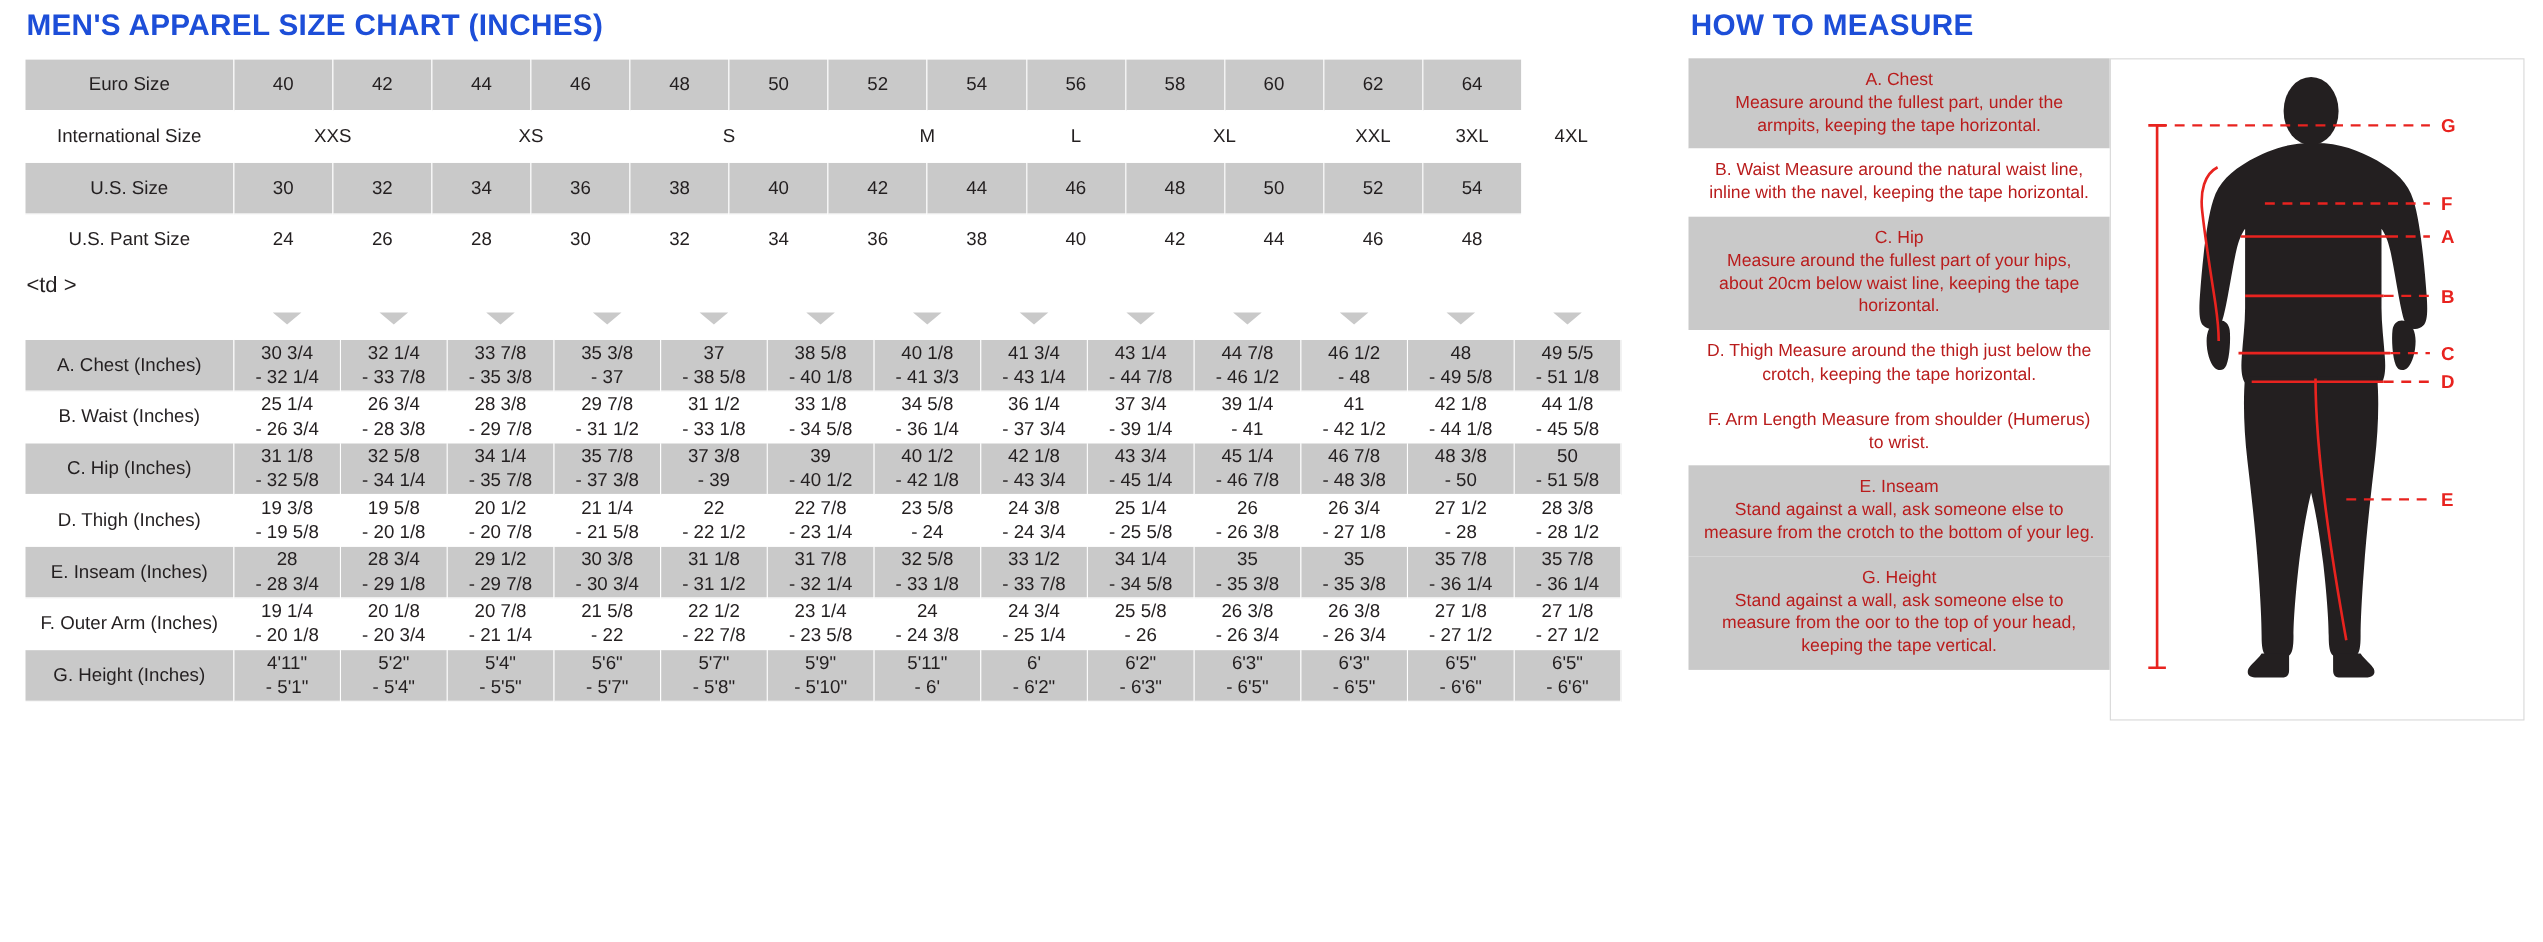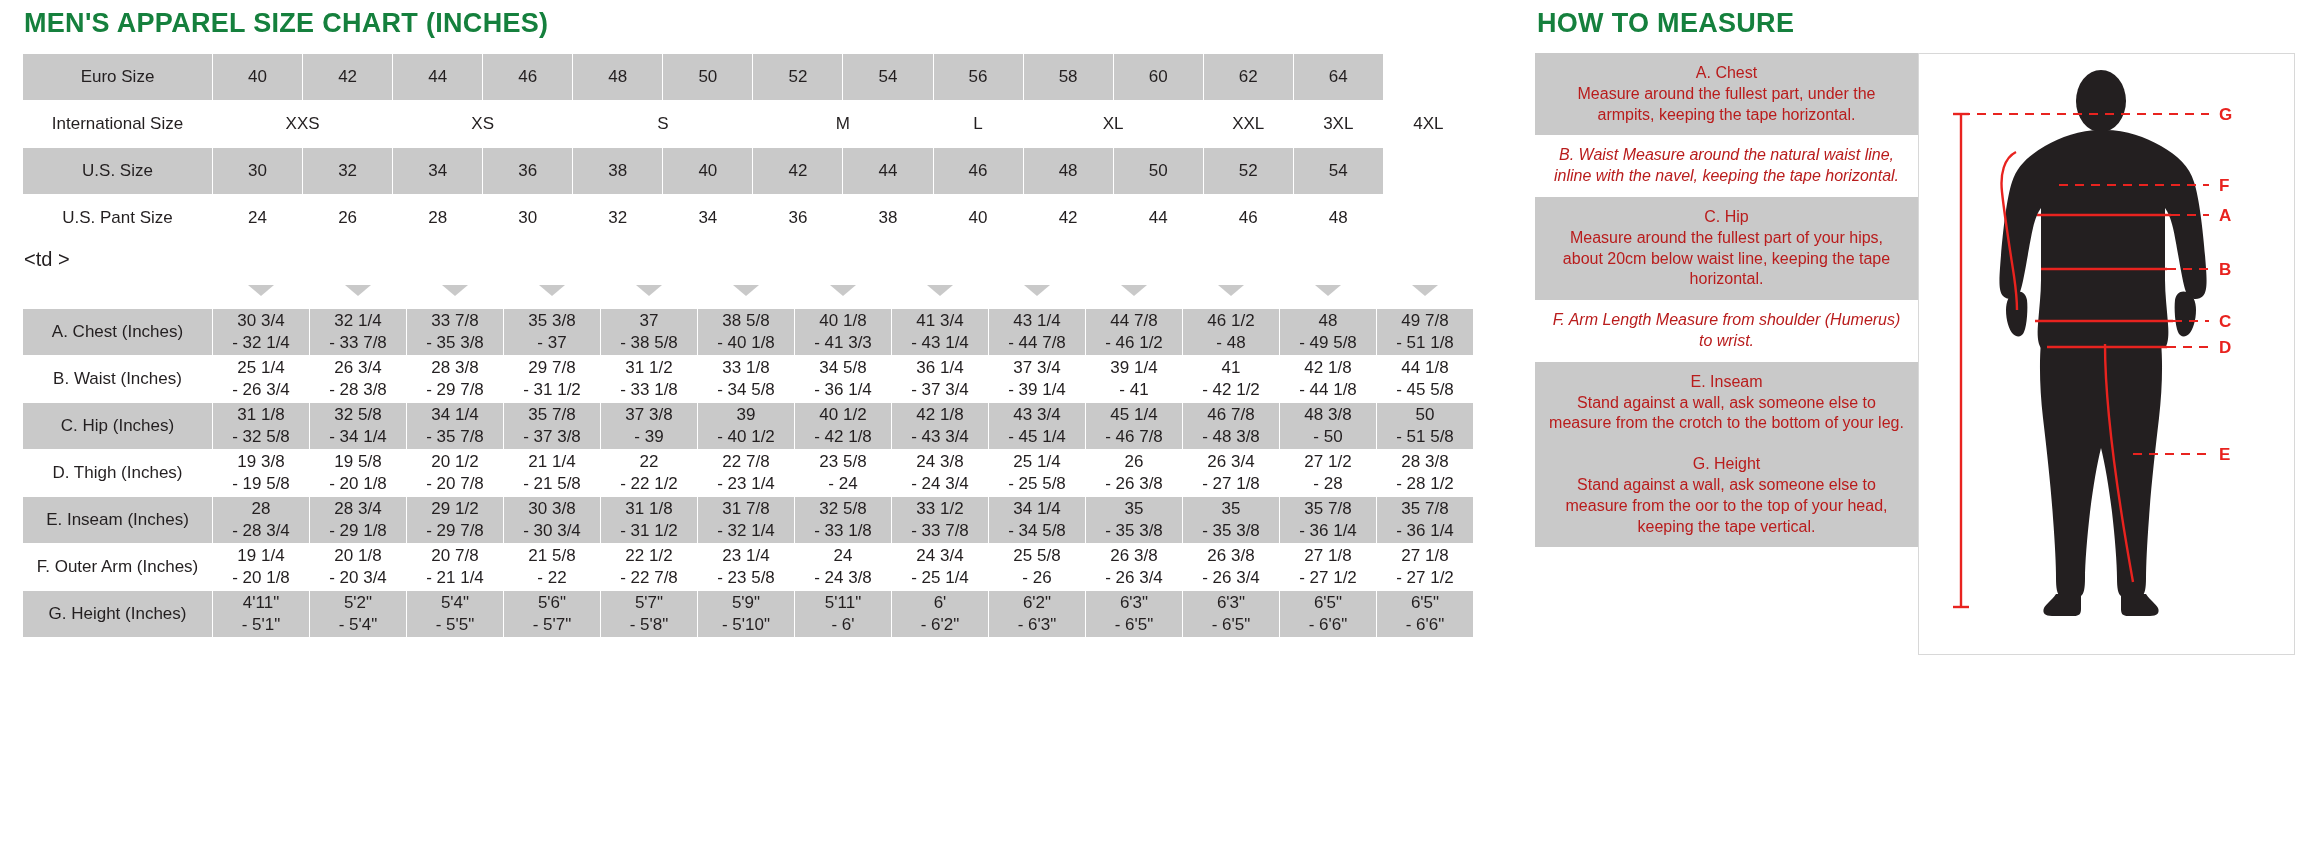--- a/index.html
+++ b/index.html
@@ -23,21 +23,21 @@
   .right-col {
     position: absolute;
     left: 1535px; top: 8px;
     width: 765px;
   }
   h1.section-title {
     font-size: 27px;
     font-weight: bold;
     letter-spacing: 0.3px;
     margin: 0 0 14px 2px;
-    color: #15803d;
+    color: #1d4ed8;
     font-family: "Liberation Sans", sans-serif;
   }
   table.size-table {
     border-collapse: collapse;
     width: 1452px;
     table-layout: fixed;
   }
   table.size-table td {
     border: 1px solid #ffffff;
     text-align: center;
@@ -103,21 +103,21 @@
     width: 383px;
   }
   .measure-item {
     padding: 10px 14px;
     font-size: 16px;
     line-height: 1.3;
     text-align: center;
     color: #b91c1c;
   }
   .mi-grey { background: #c9c9c9; }
-  .mi-white { background: #ffffff; font-style: italic; }
+  .mi-white { background: #ffffff; }
   .figure-box {
     width: 377px;
     background: #ffffff;
     border: 1px solid #d8d8d8;
     position: relative;
   }
   .fig-svg { display:block; }
 </style>
 </head>
 <body>
@@ -261,21 +261,21 @@
             </td>
             <td class="meas">
               <span class="l1">46 1/2</span>
               <span class="l2">- 48</span>
             </td>
             <td class="meas">
               <span class="l1">48</span>
               <span class="l2">- 49 5/8</span>
             </td>
             <td class="meas">
-              <span class="l1">49 7/8</span>
+              <span class="l1">49 5/5</span>
               <span class="l2">- 51 1/8</span>
             </td>
           </tr>
           <tr class="row-white">
             <td class="label-cell">B. Waist (Inches)</td>
             <td class="meas">
               <span class="l1">25 1/4</span>
               <span class="l2">- 26 3/4</span>
             </td>
             <td class="meas">
@@ -606,20 +606,21 @@
     </table>
   </div>
 
   <div class="right-col">
     <h1 class="section-title">HOW TO MEASURE</h1>
     <div class="measure-wrap">
       <div class="measure-list" id="measure-list">
           <div class="measure-item mi-grey">A. Chest<br>Measure around the fullest part, under the armpits, keeping the tape horizontal.</div>
           <div class="measure-item mi-white">B. Waist Measure around the natural waist line, inline with the navel, keeping the tape horizontal.</div>
           <div class="measure-item mi-grey">C. Hip<br>Measure around the fullest part of your hips, about 20cm below waist line, keeping the tape horizontal.</div>
+          <div class="measure-item mi-white">D. Thigh Measure around the thigh just below the crotch, keeping the tape horizontal.</div>
           <div class="measure-item mi-white">F. Arm Length Measure from shoulder (Humerus) to wrist.</div>
           <div class="measure-item mi-grey">E. Inseam<br>Stand against a wall, ask someone else to measure from the crotch to the bottom of your leg.</div>
           <div class="measure-item mi-grey">G. Height<br>Stand against a wall, ask someone else to measure from the oor to the top of your head, keeping the tape vertical.</div>
         </div>
       <div class="figure-box">
         <svg class="fig-svg" width="375" height="600" viewBox="0 0 375 600">
 
           <g fill="#231f20">
             <ellipse cx="182" cy="47" rx="25" ry="31"></ellipse>
             <path d="M182 76

